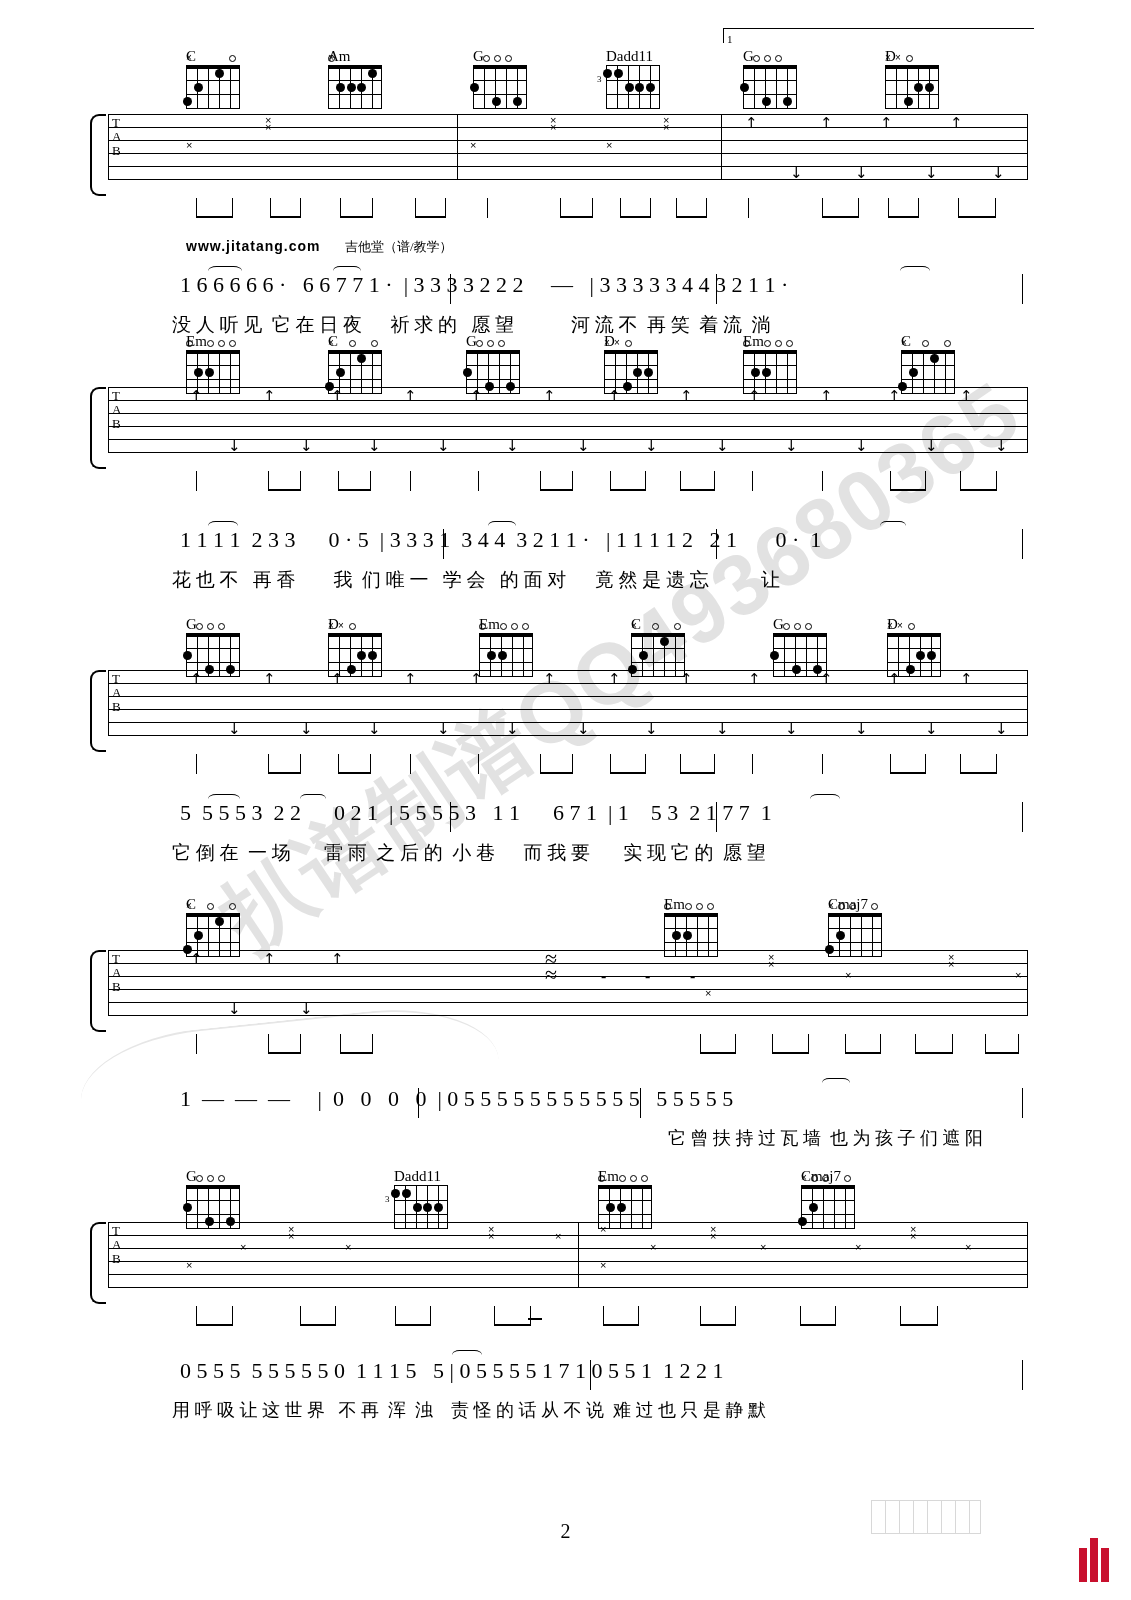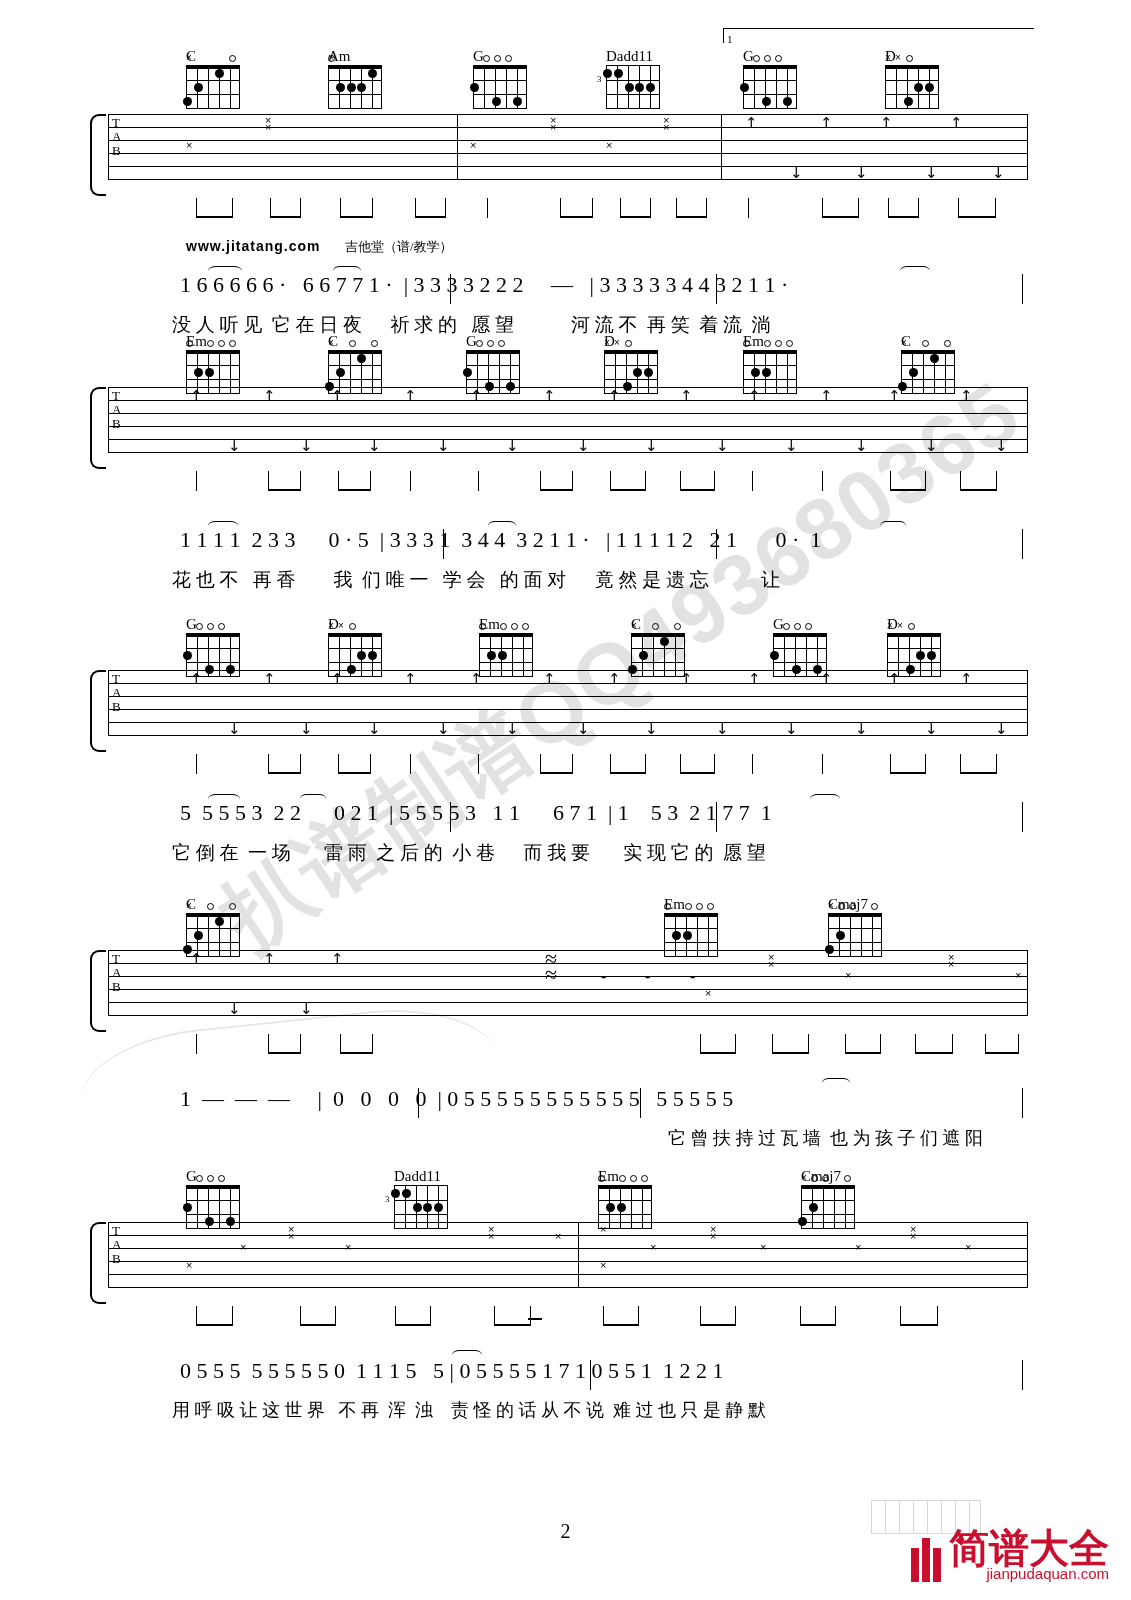--- a/index.html
+++ b/index.html
@@ -933,19 +933,15 @@
       <div class="w" style="left:98px"></div>
       <div class="w" style="left:109px"></div>
   </div>
 
   <div class="logo">
     <div class="bars">
       <i style="height:34px"></i>
         <i style="height:44px"></i>
         <i style="height:34px"></i>
     </div>
-    <div>
-      <div class="txt">简谱大全</div>
-      <div class="sub">jianpudaquan.com</div>
-    </div>
   </div>
 
 </div>
 
 </body></html>

